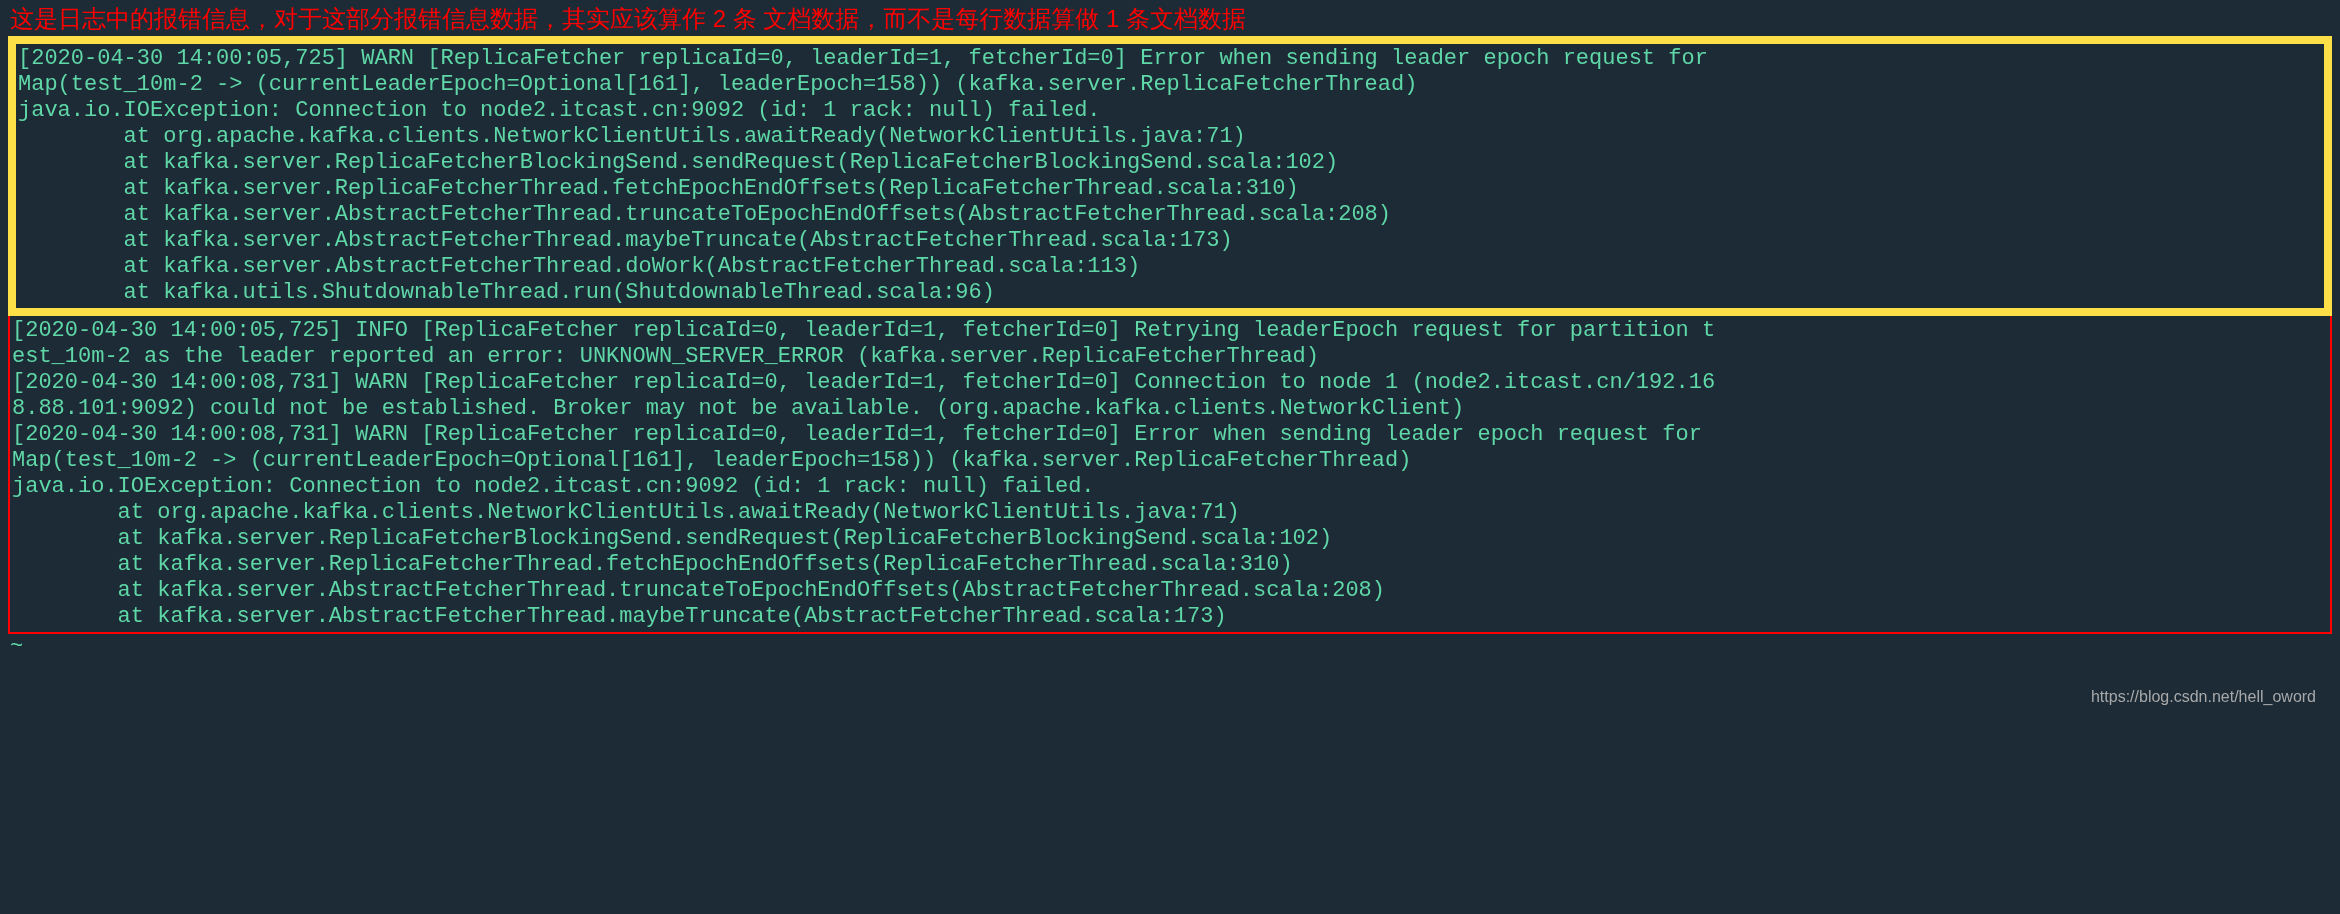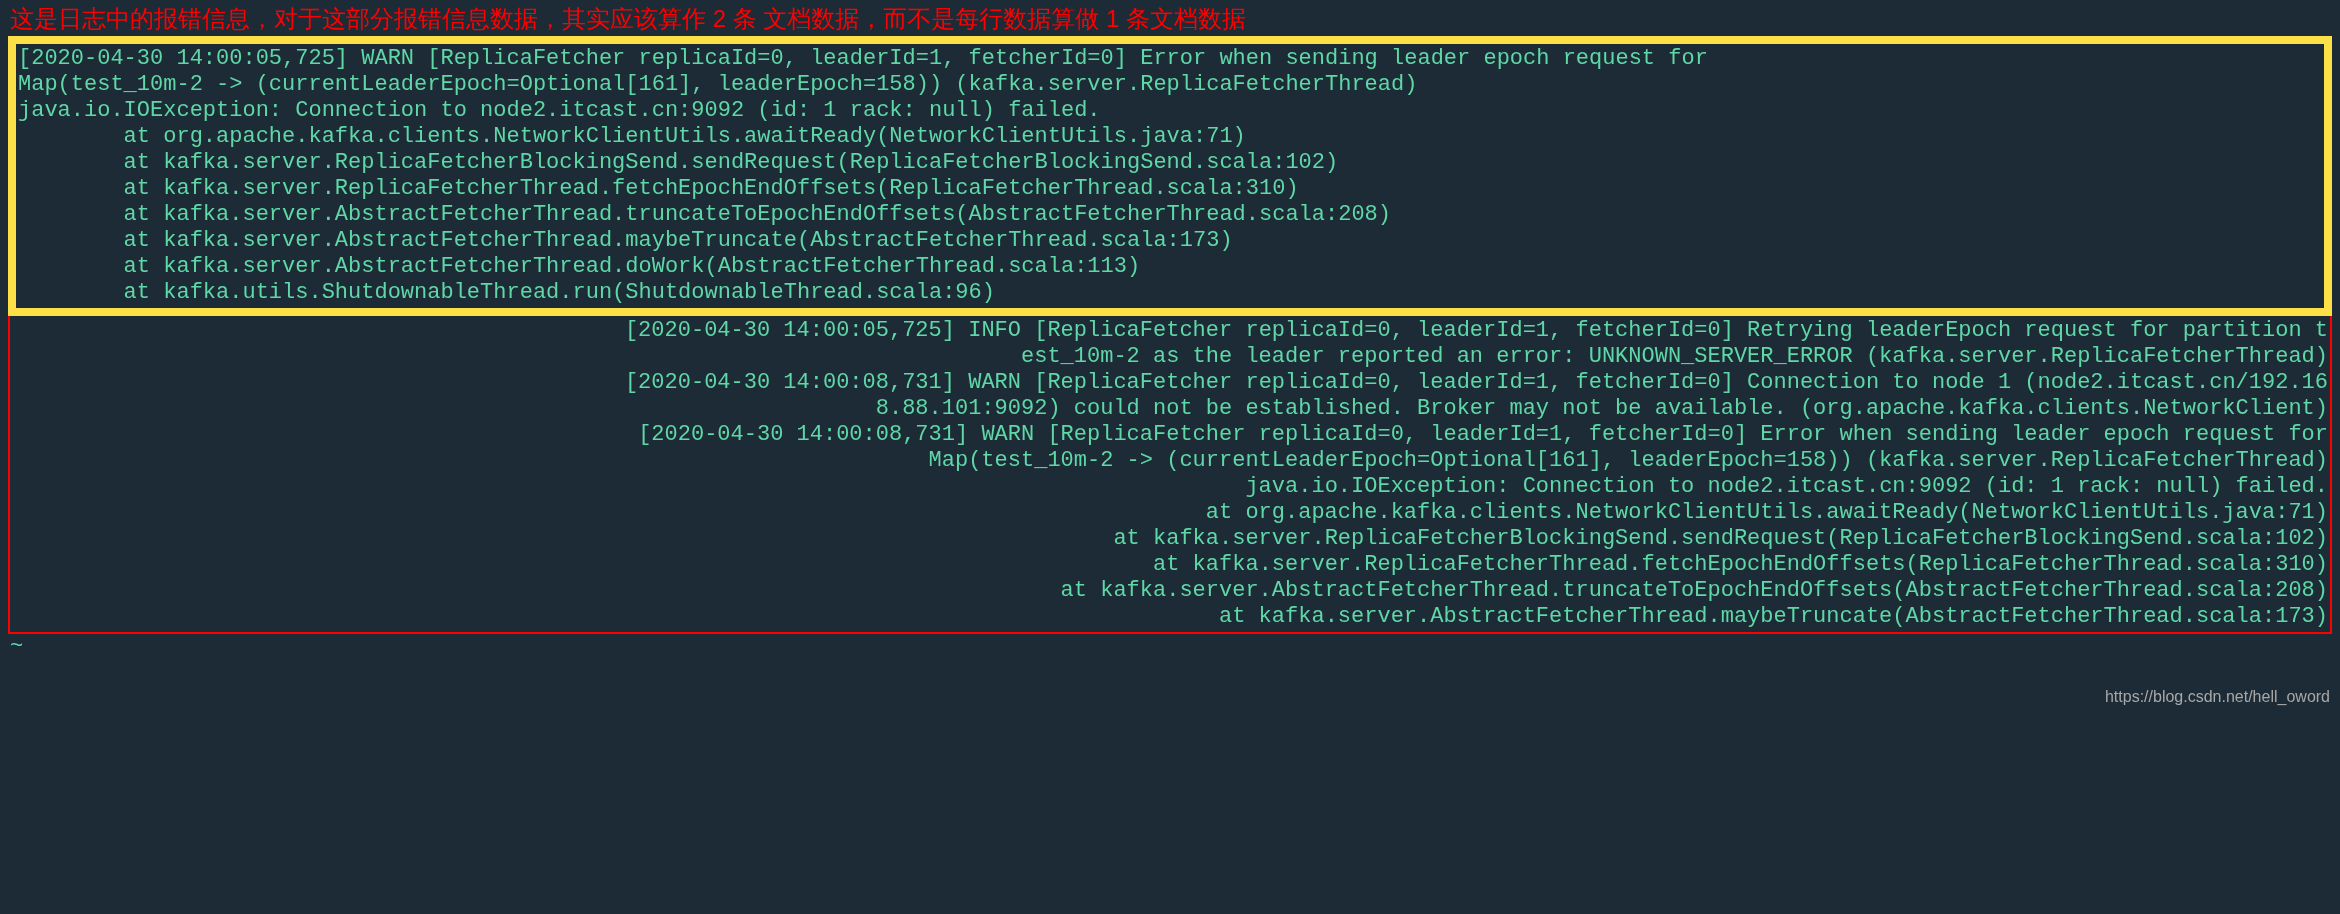--- a/index.html
+++ b/index.html
@@ -1,22 +1,22 @@
 <!DOCTYPE html>
 <html><head>
 <meta charset="utf-8">
 <style>
   html,body{margin:0;padding:0;background:#1c2b36;width:2340px;height:914px;overflow:hidden;}
   .wrap{width:2340px;height:716px;position:relative;font-family:Menlo,Consolas,"Courier New",monospace;font-size:22px;line-height:26px;}
   .cap{color:#ff0000;font-family:"Microsoft YaHei","PingFang SC",sans-serif;font-size:24px;font-weight:500;padding:6px 0 4px 10px;}
   .box1{border:8px solid #fde047;margin:0 8px 0 8px;}
-  .box2{border:2px solid #ff0000;border-top:none;margin:0 8px 0 8px;text-align:right;}
+  .box2{border:2px solid #ff0000;border-top:none;margin:0 8px 0 8px;}
   pre{margin:0;color:#5fd7a7;white-space:pre;font-family:inherit;font-size:inherit;line-height:inherit;padding:2px 2px;}
   .tilde{color:#5fd7a7;padding-left:10px;}
-  .wm{position:absolute;right:10px;bottom:6px;color:#a8a8a8;font-family:Arial,sans-serif;font-size:16px;}
+  .wm{position:absolute;right:24px;bottom:6px;color:#a8a8a8;font-family:Arial,sans-serif;font-size:16px;}
 </style>
 </head>
 <body>
 <div class="wrap">
 
 <div class="cap">这是日志中的报错信息，对于这部分报错信息数据，其实应该算作 2 条 文档数据，而不是每行数据算做 1 条文档数据</div>
 
 <div class="box1">
   <pre>[2020-04-30 14:00:05,725] WARN [ReplicaFetcher replicaId=0, leaderId=1, fetcherId=0] Error when sending leader epoch request for
 Map(test_10m-2 -&gt; (currentLeaderEpoch=Optional[161], leaderEpoch=158)) (kafka.server.ReplicaFetcherThread)

